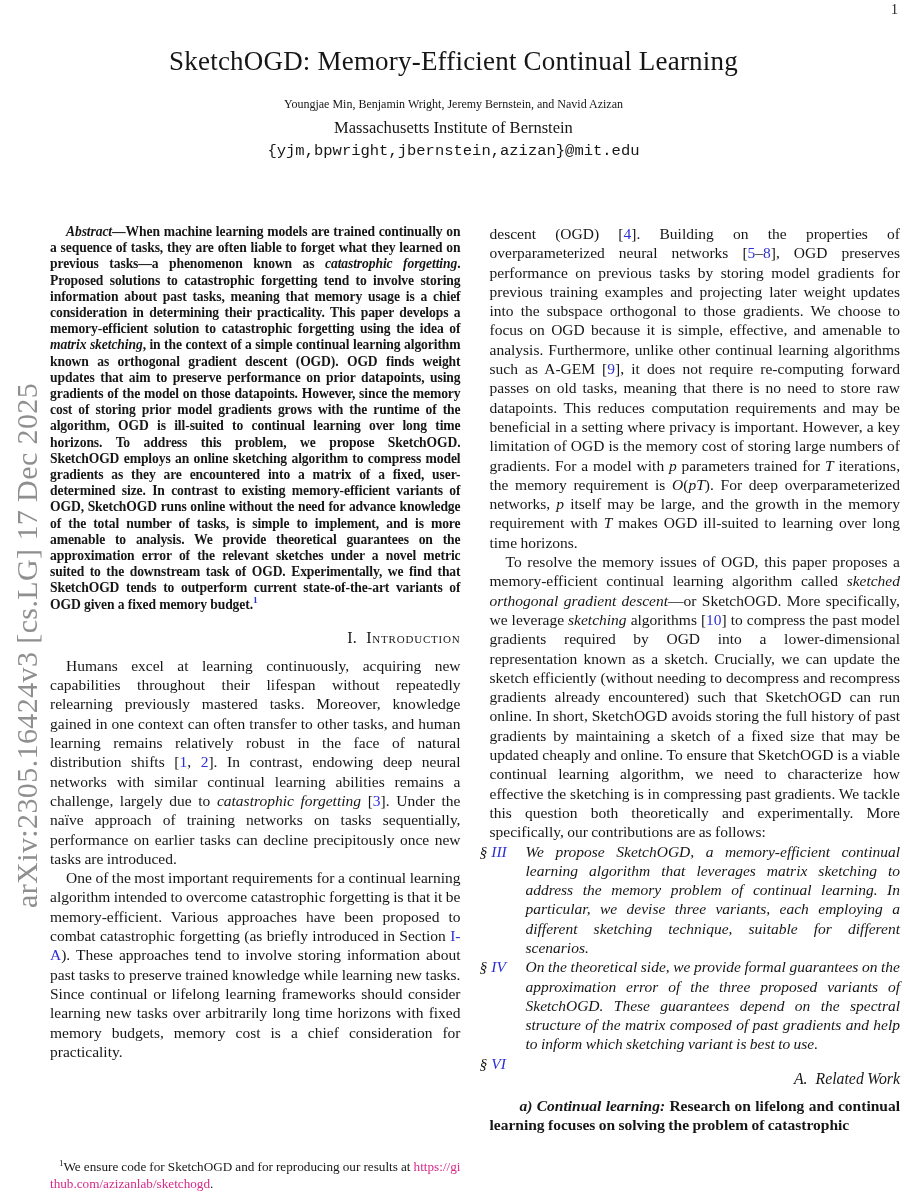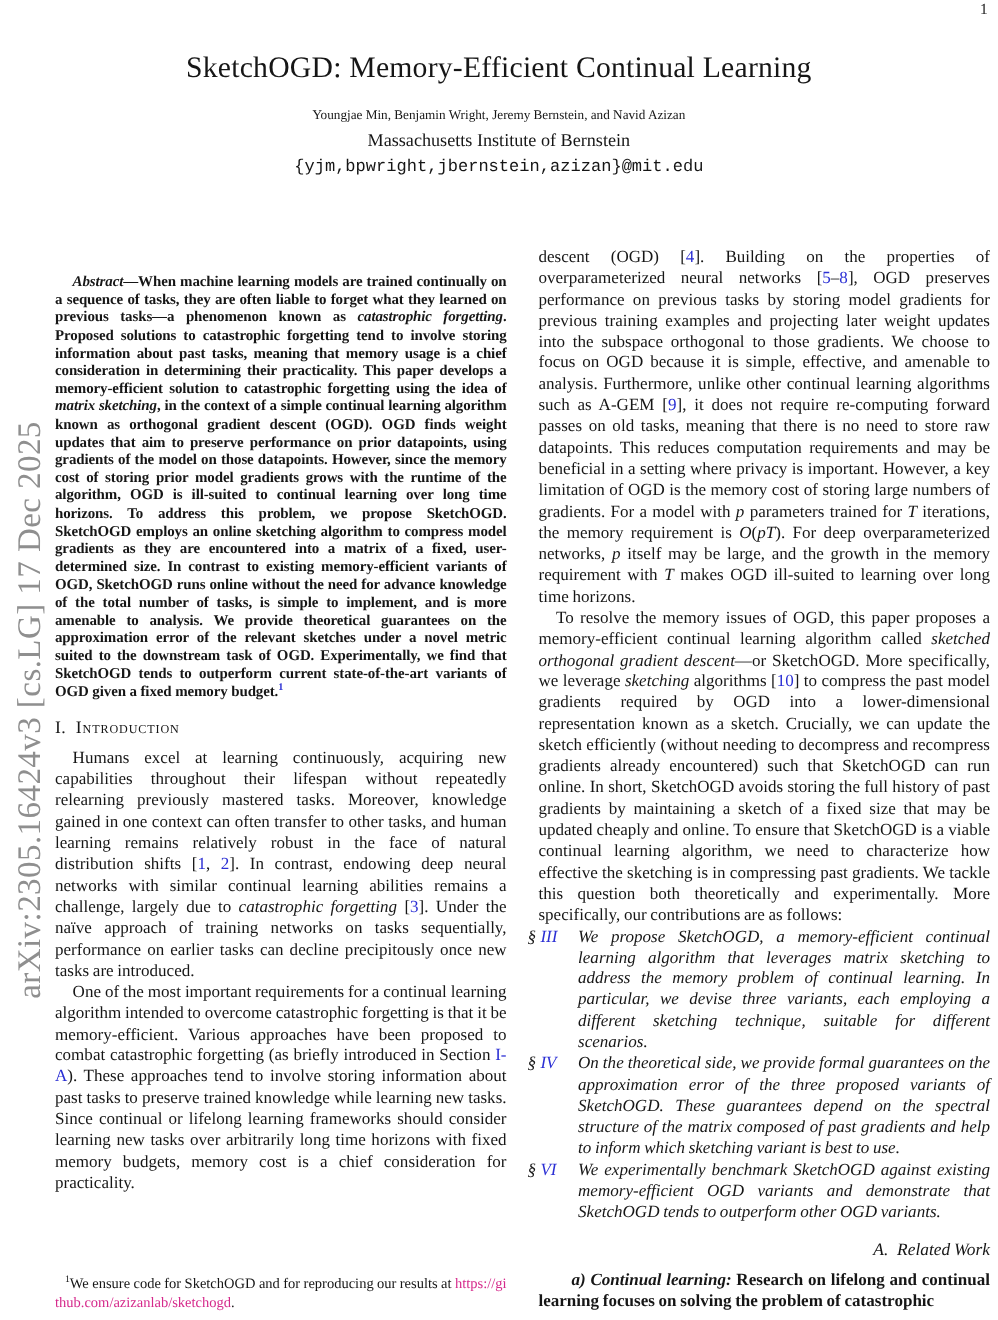--- a/index.html
+++ b/index.html
@@ -20,27 +20,27 @@
   .paper-title { font-size:27px; font-weight:normal; margin:0; letter-spacing:0.2px; }
   .authors { font-size:12px; margin-top:17px; line-height:21px; }
   .affiliation { font-size:16.5px; margin-top:2px; line-height:21px; }
   .email { font-size:15.5px; margin-top:3px; line-height:21px; font-family:"Liberation Mono", monospace; }
   .columns {
     display:flex; gap:29px; padding-left:50px; padding-right:7px;
     margin-top:62px; height:968px; overflow:hidden;
   }
   .col { flex:1 1 0; min-width:0; text-align:justify; }
   .col-left { display:flex; flex-direction:column; }
-  .col-left-main { flex:1 1 auto; overflow:hidden;margin-top:24px; }
+  .col-left-main { flex:1 1 auto; overflow:hidden; }
   .abstract {
     font-weight:bold; font-size:13.6px; line-height:16.2px;
     letter-spacing:-0.1px; margin:0; text-indent:16px;
   }
   .sec-heading {
-    text-align:left; font-size:16px; margin-top:16px; margin-bottom:9px;
+    text-align:right; font-size:16px; margin-top:16px; margin-bottom:9px;
     letter-spacing:0.3px;
   }
   .sec-heading .sec-num { margin-right:9px; }
   .sec-heading .sec-title { font-variant:small-caps; letter-spacing:0.8px; }
   .body-text { font-size:15.5px; line-height:19.3px; word-spacing:-0.5px; }
   .body-text p { margin:0; text-indent:16px; }
   .body-text p.noindent { text-indent:0; }
   .contrib-list { list-style:none; margin:0; padding:0;font-style:italic; }
   .contrib-list li { position:relative; padding-left:36px; }
   .contrib-marker { position:absolute; left:-10px; top:0; text-indent:0; }
@@ -97,21 +97,20 @@
       <li>
         <span class="contrib-marker"><span>§</span><span class="seg-link">III</span></span>
         <span><span>We propose SketchOGD, a memory-efficient continual learning algorithm that leverages matrix sketching to address the memory problem of continual learning. In particular, we devise three variants, each employing a different sketching technique, suitable for different scenarios.</span></span>
       </li>
       <li>
         <span class="contrib-marker"><span>§</span><span class="seg-link">IV</span></span>
         <span><span>On the theoretical side, we provide formal guarantees on the approximation error of the three proposed variants of SketchOGD. These guarantees depend on the spectral structure of the matrix composed of past gradients and help to inform which sketching variant is best to use.</span></span>
       </li>
       <li>
         <span class="contrib-marker"><span>§</span><span class="seg-link">VI</span></span>
-        <span><span>We experimentally benchmark SketchOGD against existing memory-efficient OGD variants and demonstrate that SketchOGD tends to outperform other OGD variants.</span></span>
       </li>
     </ul>
 
     <div class="subsec-heading">
       <span class="subsec-label">A.</span><span>Related Work</span>
     </div>
     <p class="related-para"><span class="seg-i">a) Continual learning:</span><span>  Research on lifelong and continual learning focuses on solving the problem of catastrophic</span></p>
   </div>
 
 </div>

